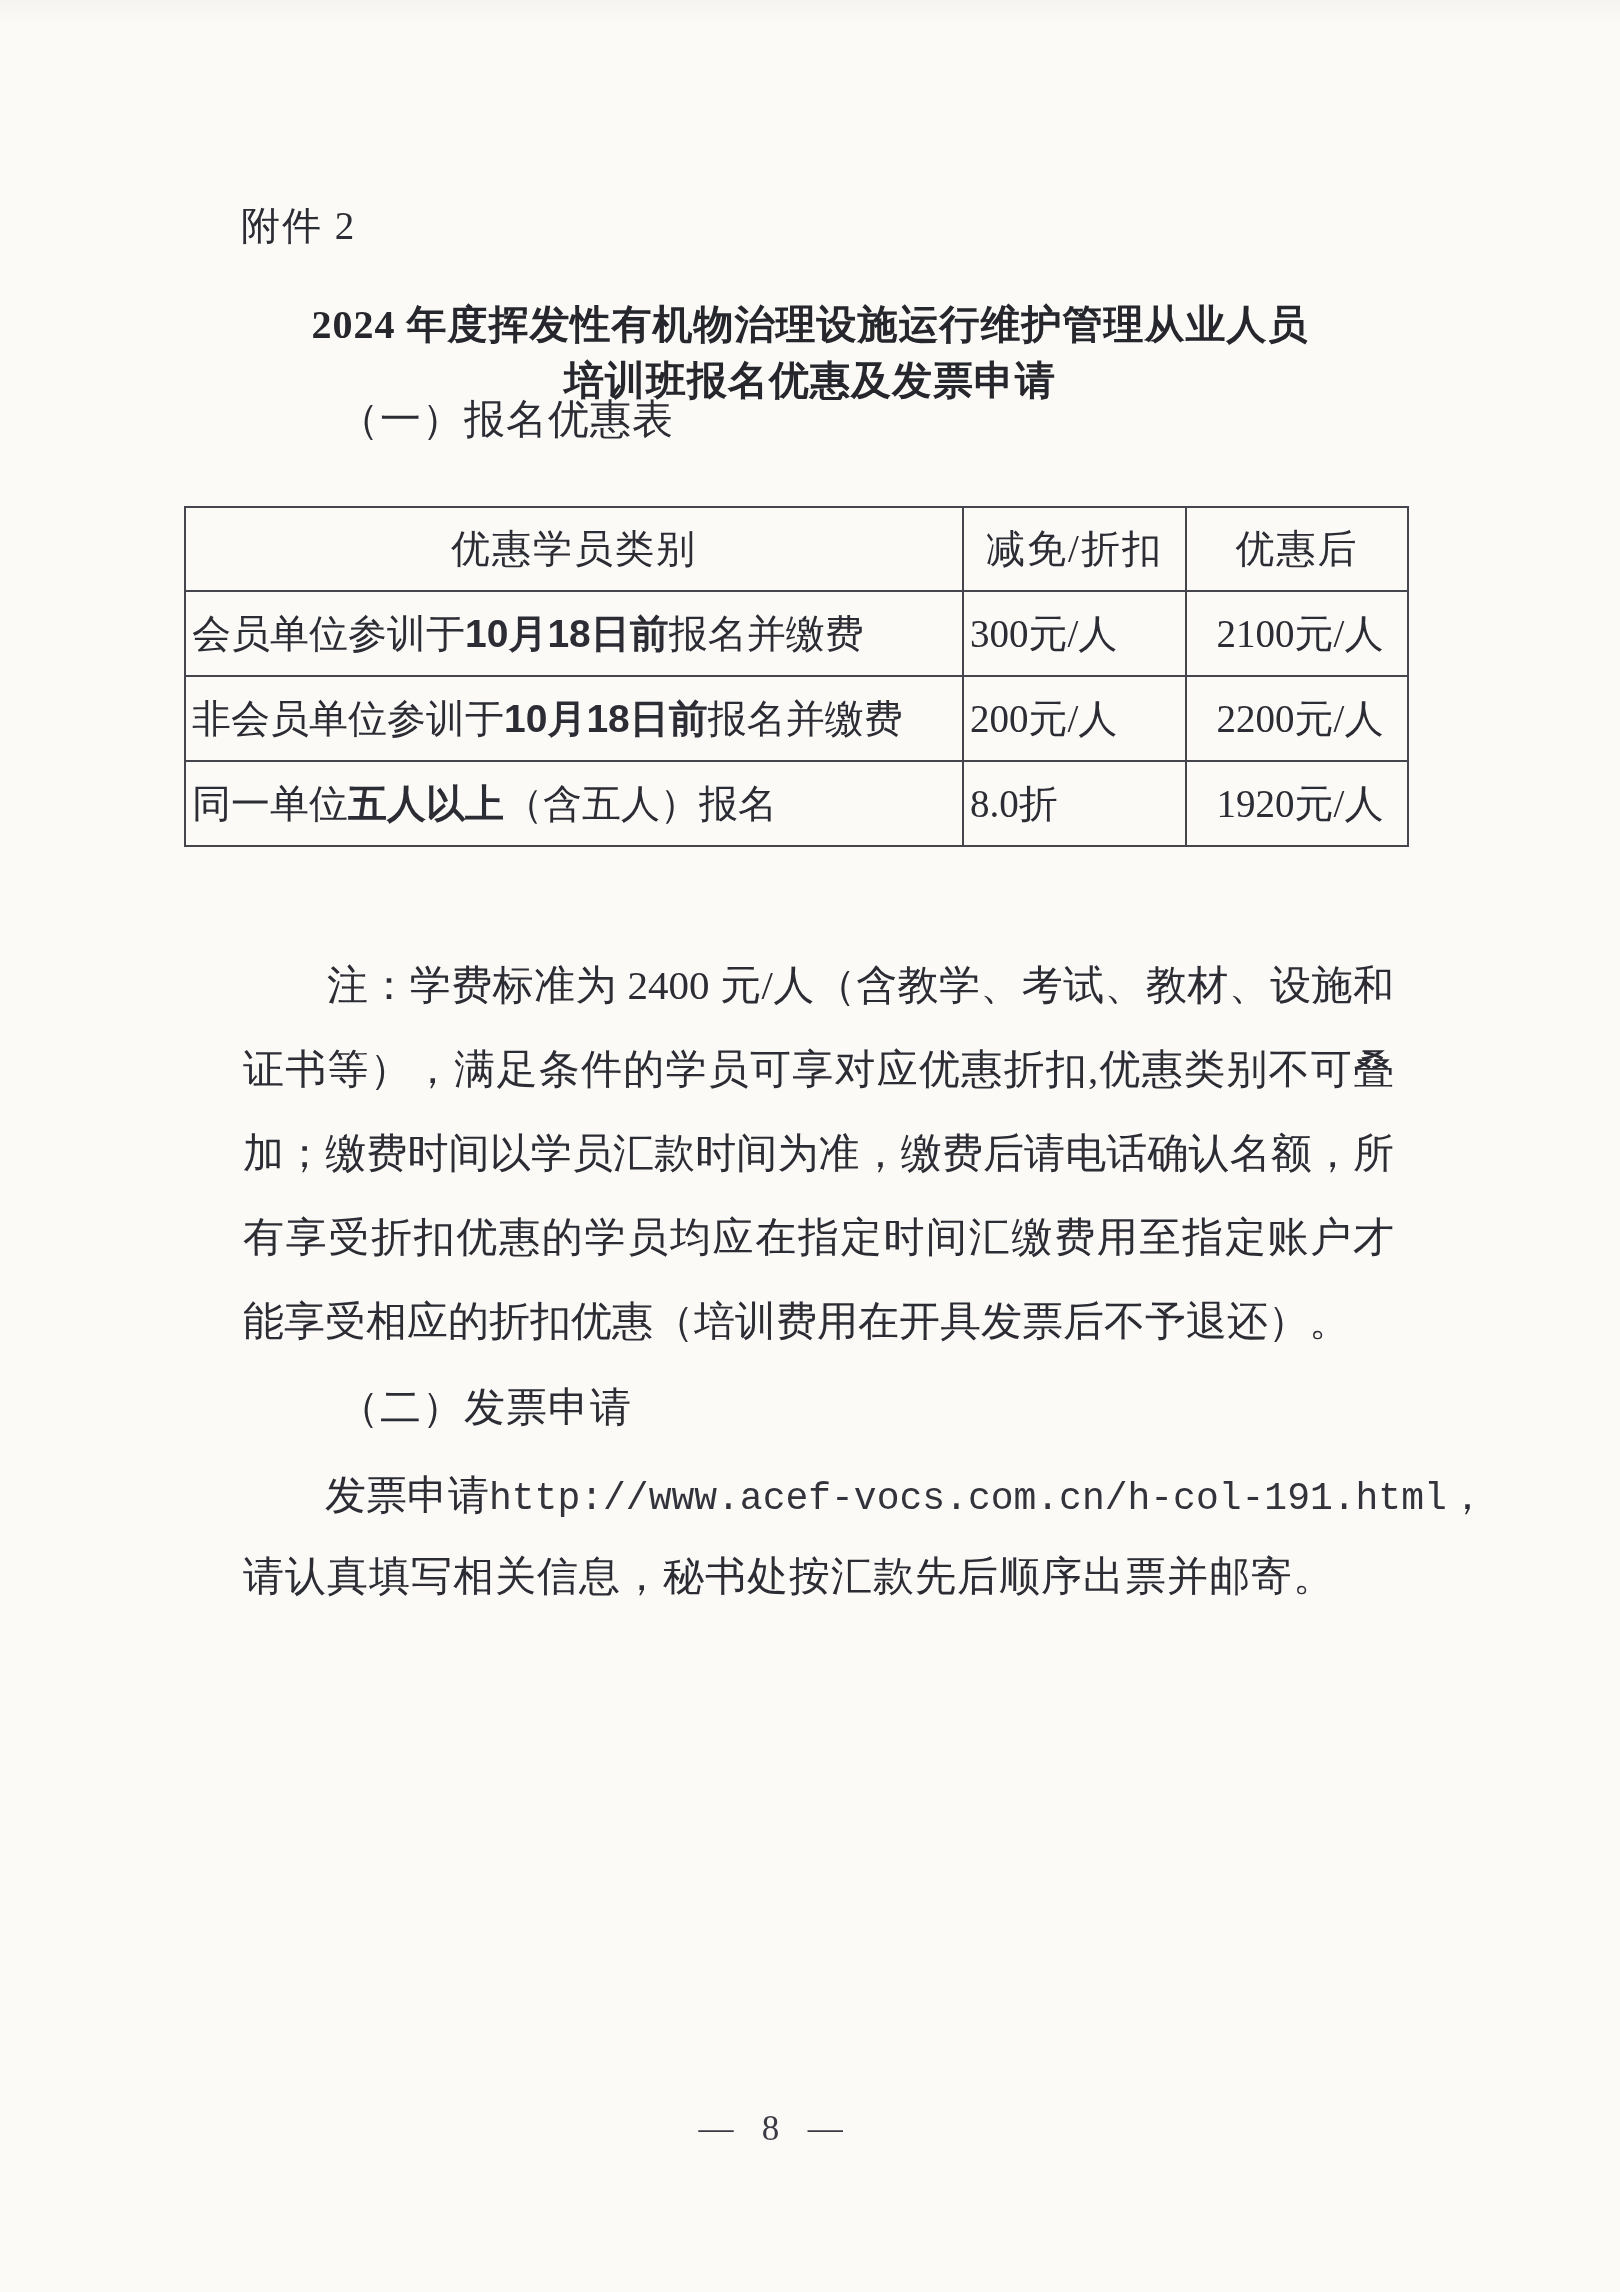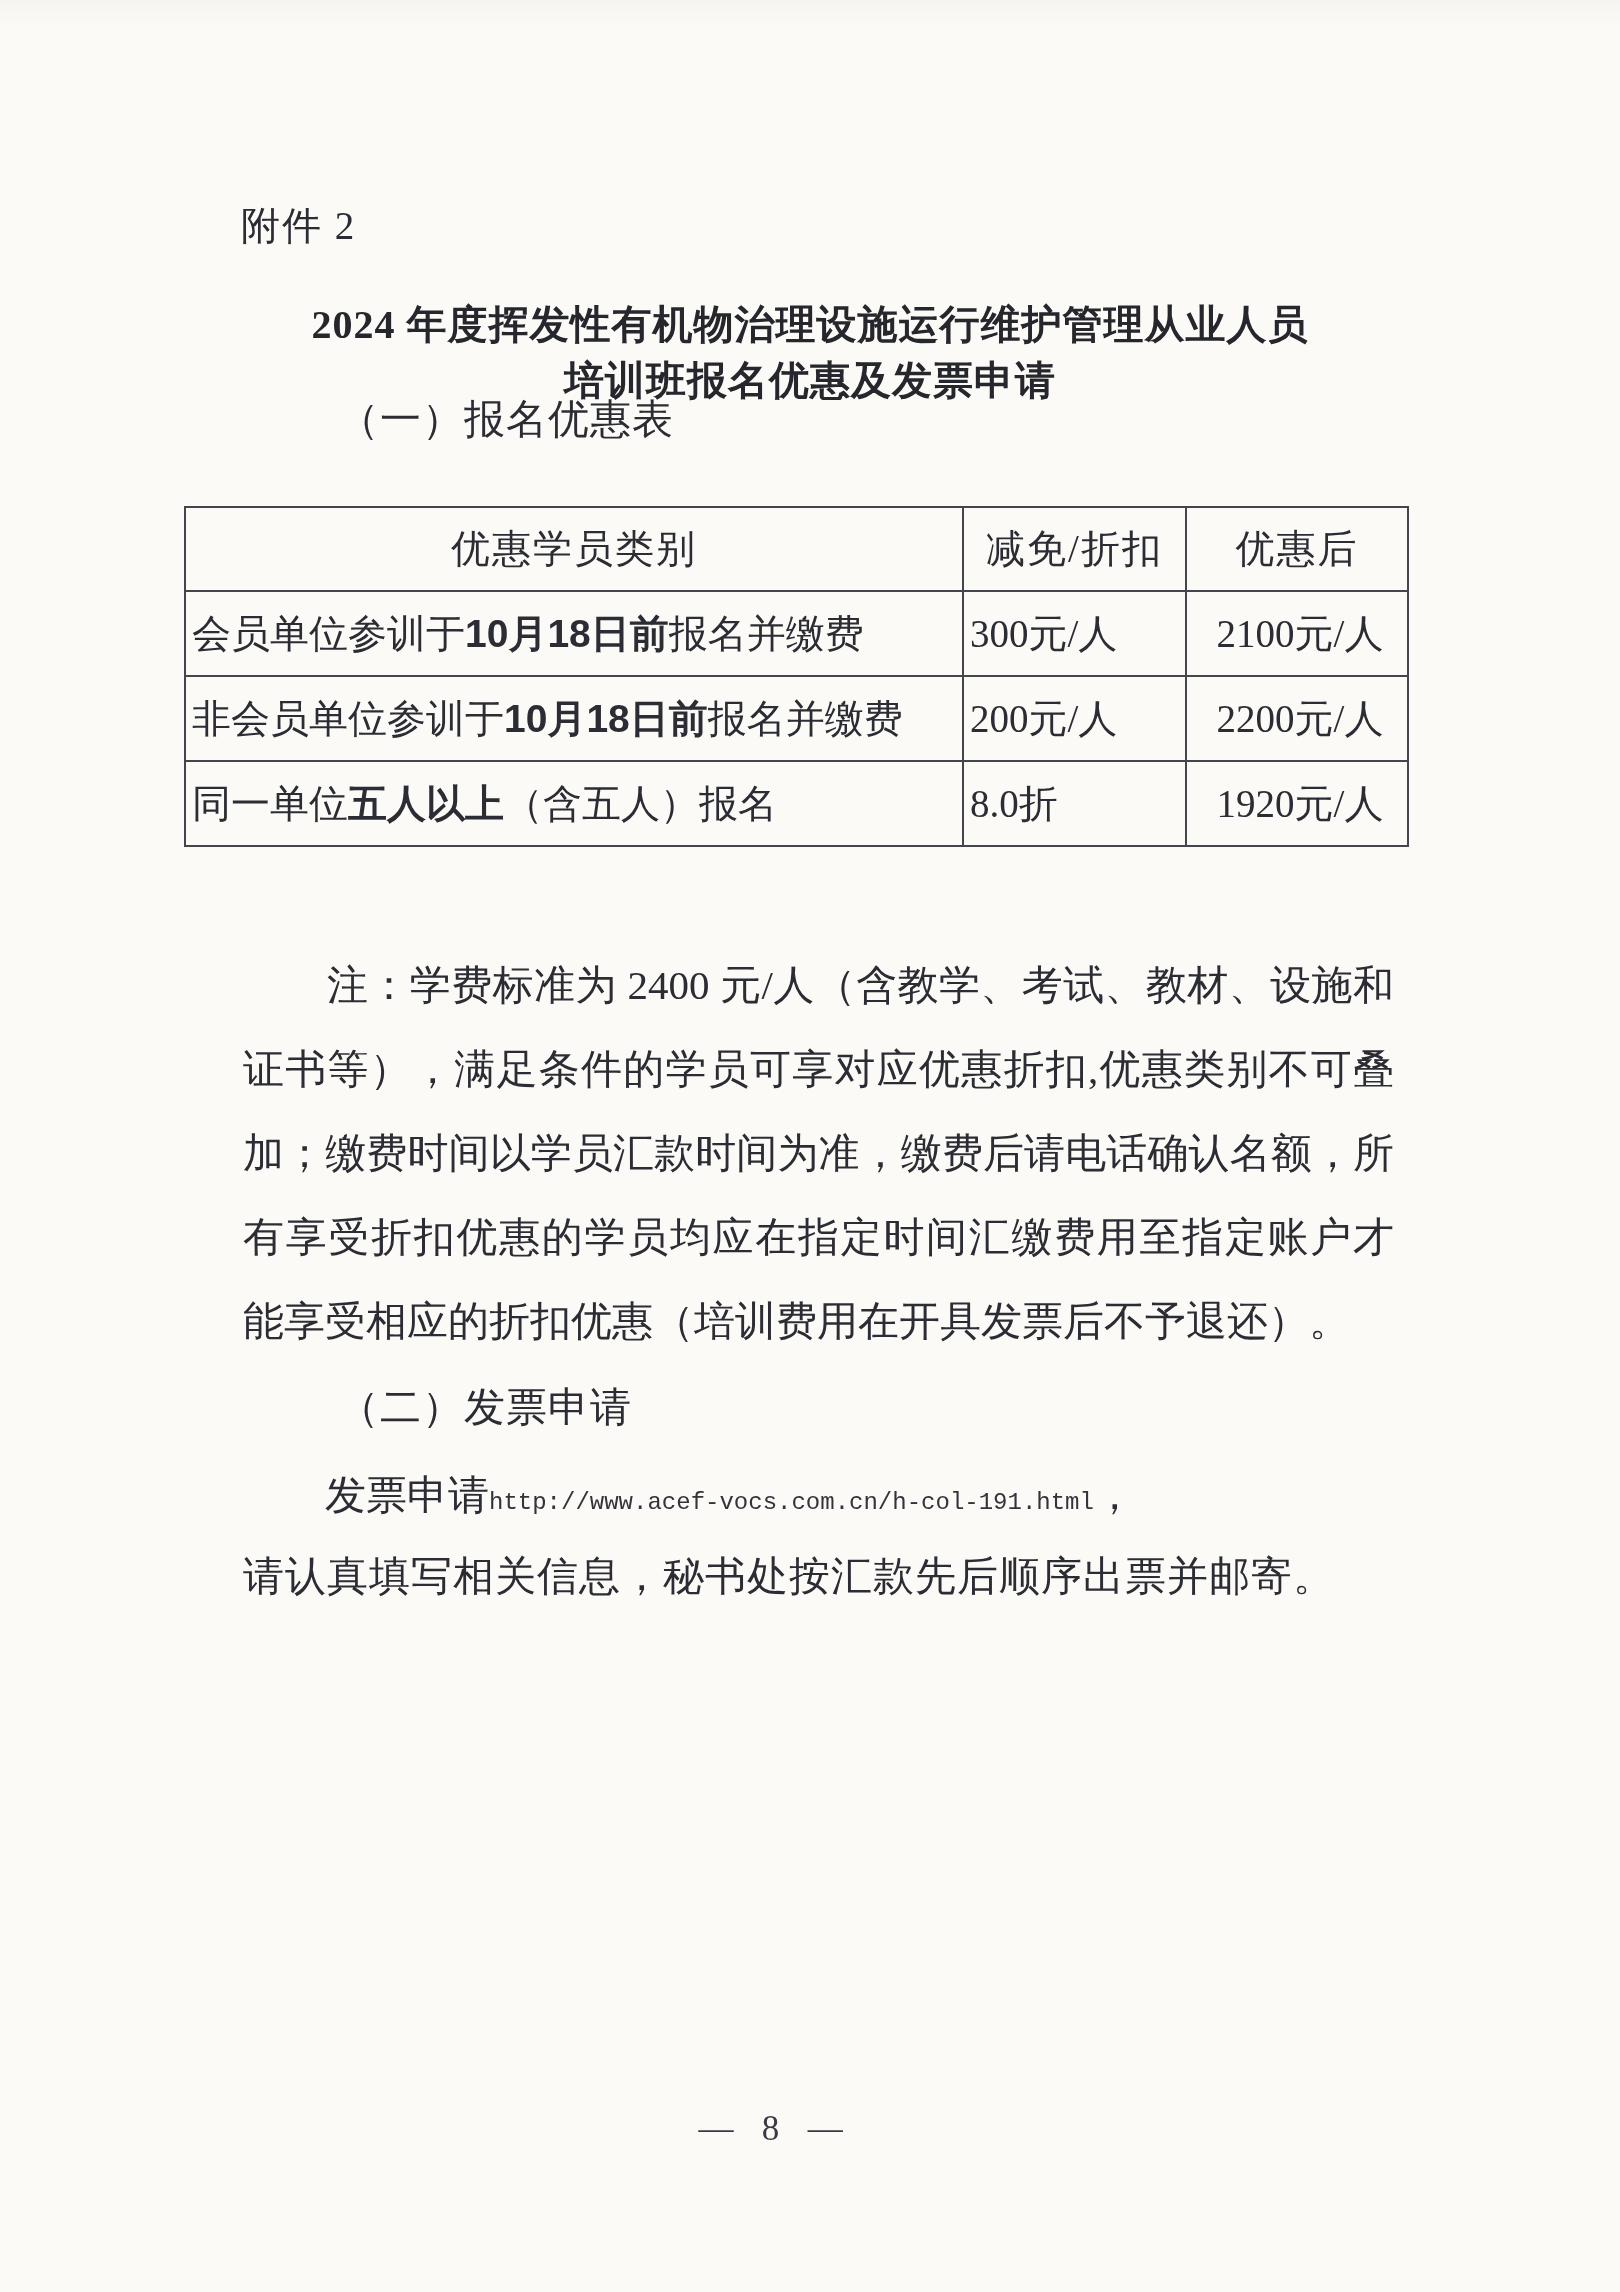--- a/index.html
+++ b/index.html
@@ -61,21 +61,21 @@
   }
   .note-line.first{padding-left:84px;box-sizing:border-box;}
   .note-line.last{text-align:right;text-align-last:left;}
   .invoice-line{
     position:absolute;left:243px;top:1453px;width:1274px;
     padding-left:82px;box-sizing:border-box;
     font-size:41px;line-height:84px;white-space:nowrap;
   }
   .invoice-url{
     font-family:"Liberation Mono","DejaVu Sans Mono",monospace;
-    font-size:24px;letter-spacing:0px;color:#33333b;margin-top:40px;
+    font-size:38px;letter-spacing:0px;color:#33333b;margin-top:40px;
   }
   .invoice-line2{
     position:absolute;left:243px;top:1534px;width:1274px;
     font-size:41px;line-height:84px;letter-spacing:1px;white-space:nowrap;
   }
   .page-number{
     position:absolute;left:0;right:69px;top:2109px;
     text-align:center;font-size:35px;letter-spacing:9.8px;color:#3a3a44;
   }
 </style>

